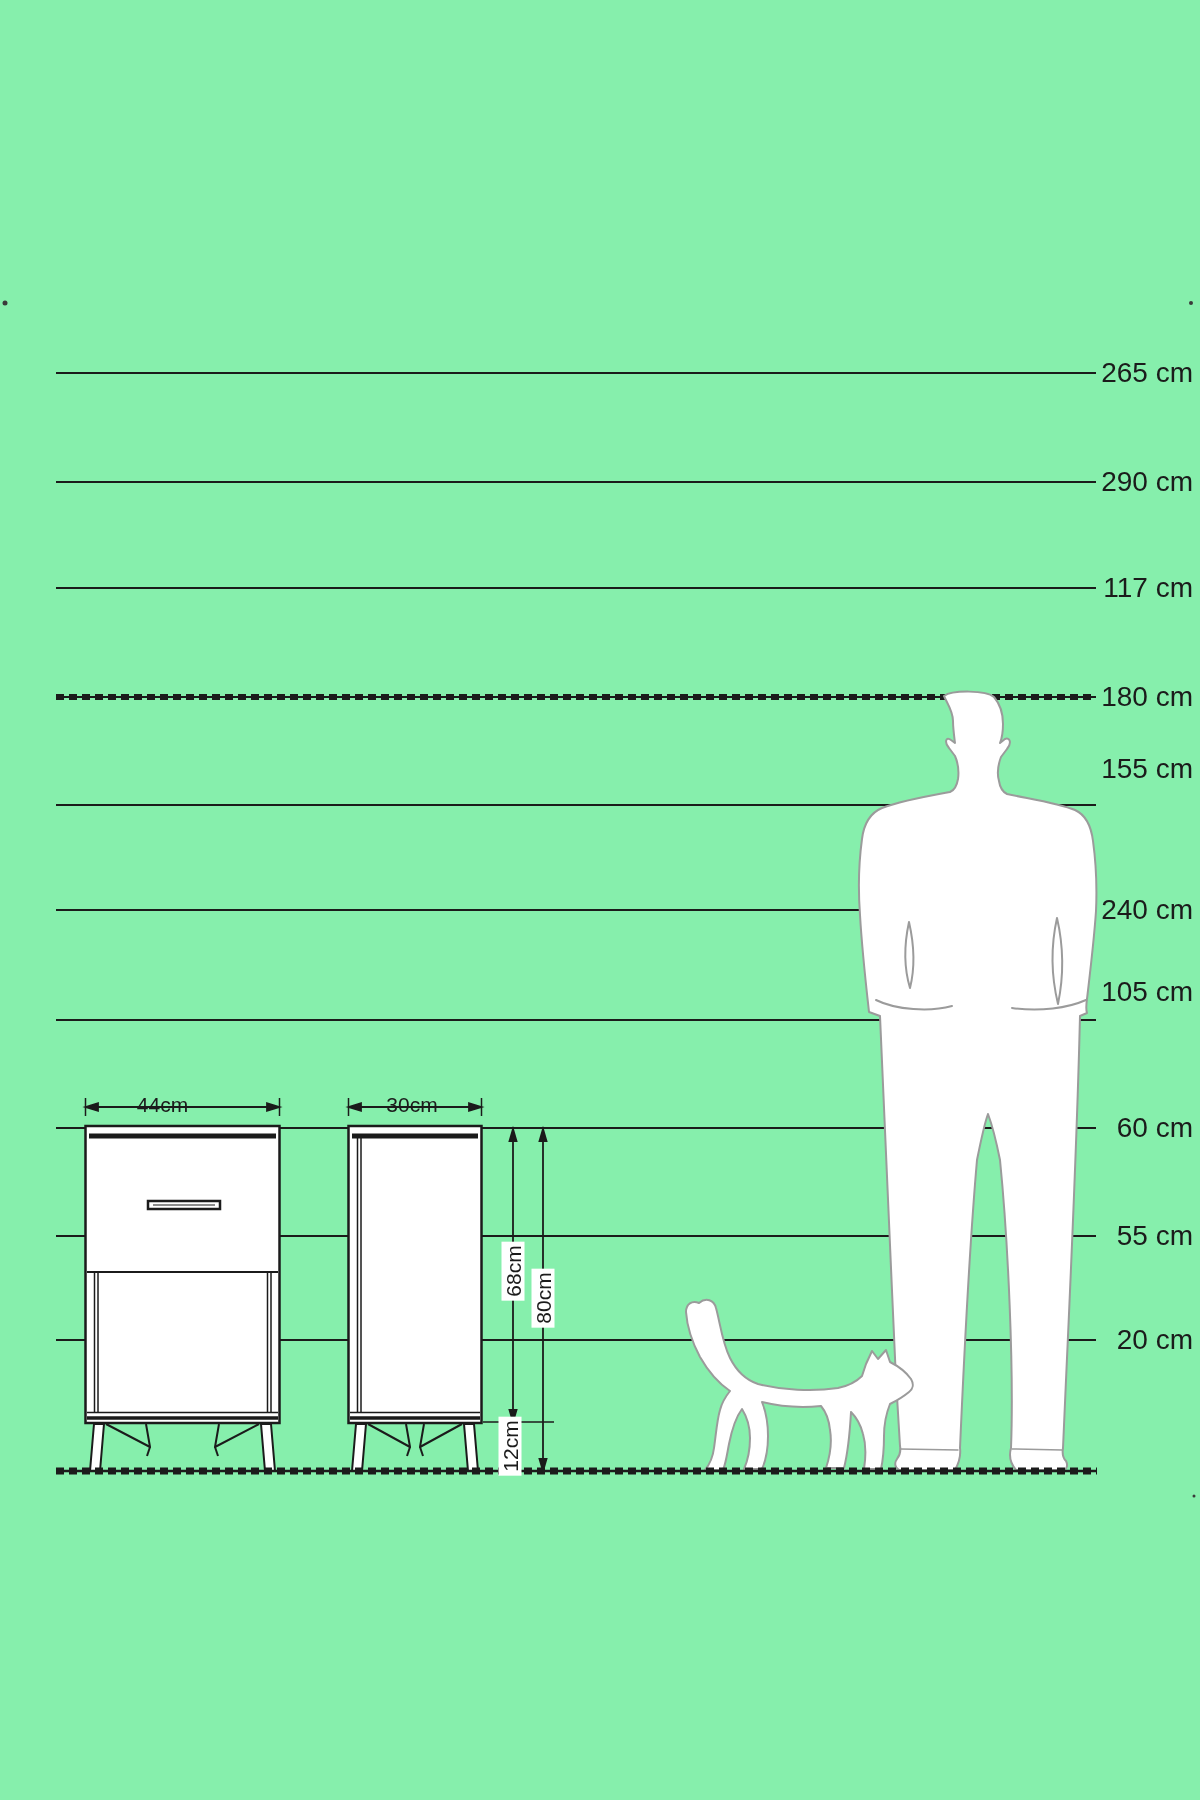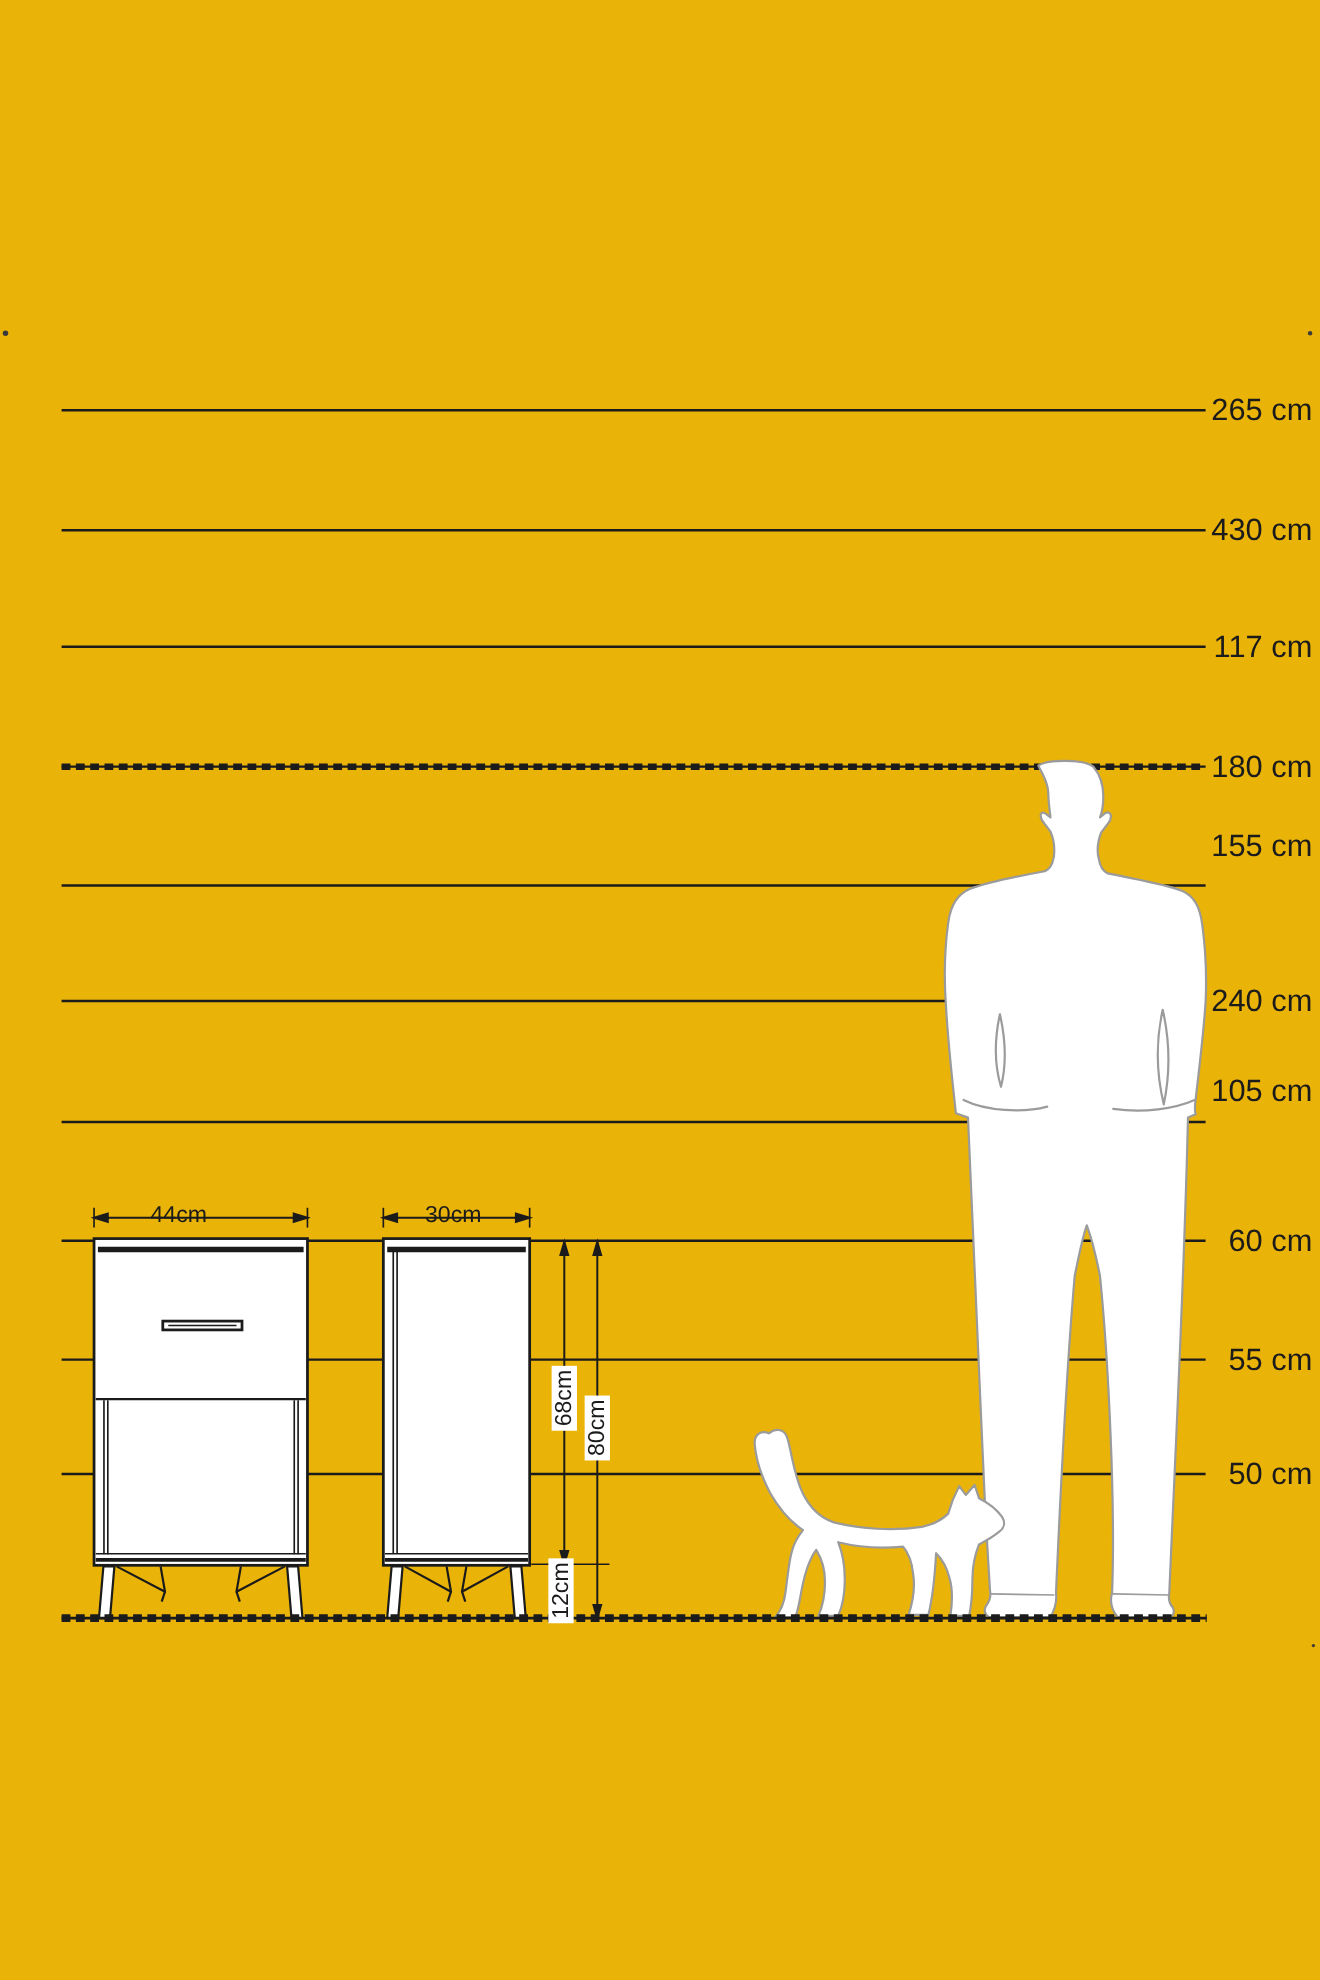--- a/index.html
+++ b/index.html
@@ -1,19 +1,19 @@
 <!DOCTYPE html>
 <html><head>
 <meta charset="utf-8">
 <style>
   html,body{margin:0;padding:0;background:#ffffff;}
   .canvas{
     position:relative;
     width:1200px;height:1800px;
-    background:#eab308;
+    background:#86efac;
     font-family:"Liberation Sans", sans-serif;
     overflow:hidden;
   }
   svg{position:absolute;left:0;top:0;}
   .scale-label{
     position:absolute;
     right:7px;
     font-size:28px;
     line-height:1;
     color:#1b1b1b;
@@ -239,29 +239,29 @@
     </g>
 
     <g fill="#3a3a3a">
       <circle cx="5" cy="303" r="2.5"></circle>
       <circle cx="1191" cy="303" r="2"></circle>
       <circle cx="1194" cy="1496" r="1.5"></circle>
     </g>
   </svg>
 
   <div class="scale-label" style="top:359px;">265 cm</div>
-  <div class="scale-label" style="top:468px;">430 cm</div>
+  <div class="scale-label" style="top:468px;">290 cm</div>
   <div class="scale-label" style="top:574px;">117 cm</div>
   <div class="scale-label" style="top:683px;">180 cm</div>
   <div class="scale-label" style="top:755px;">155 cm</div>
   <div class="scale-label" style="top:896px;">240 cm</div>
   <div class="scale-label" style="top:978px;">105 cm</div>
   <div class="scale-label" style="top:1114px;">60 cm</div>
   <div class="scale-label" style="top:1222px;">55 cm</div>
-  <div class="scale-label" style="top:1326px;">50 cm</div>
+  <div class="scale-label" style="top:1326px;">20 cm</div>
 
   <div class="dim-label h" style="left:85px;width:155px;top:1094px;">44cm</div>
   <div class="dim-label h" style="left:348px;width:128px;top:1094px;">30cm</div>
   <div class="dim-label v" style="left:513px;top:1271px;">68cm</div>
   <div class="dim-label v" style="left:543px;top:1298px;">80cm</div>
   <div class="dim-label v" style="left:510px;top:1446px;">12cm</div>
 
 </div>
 
 </body></html>

